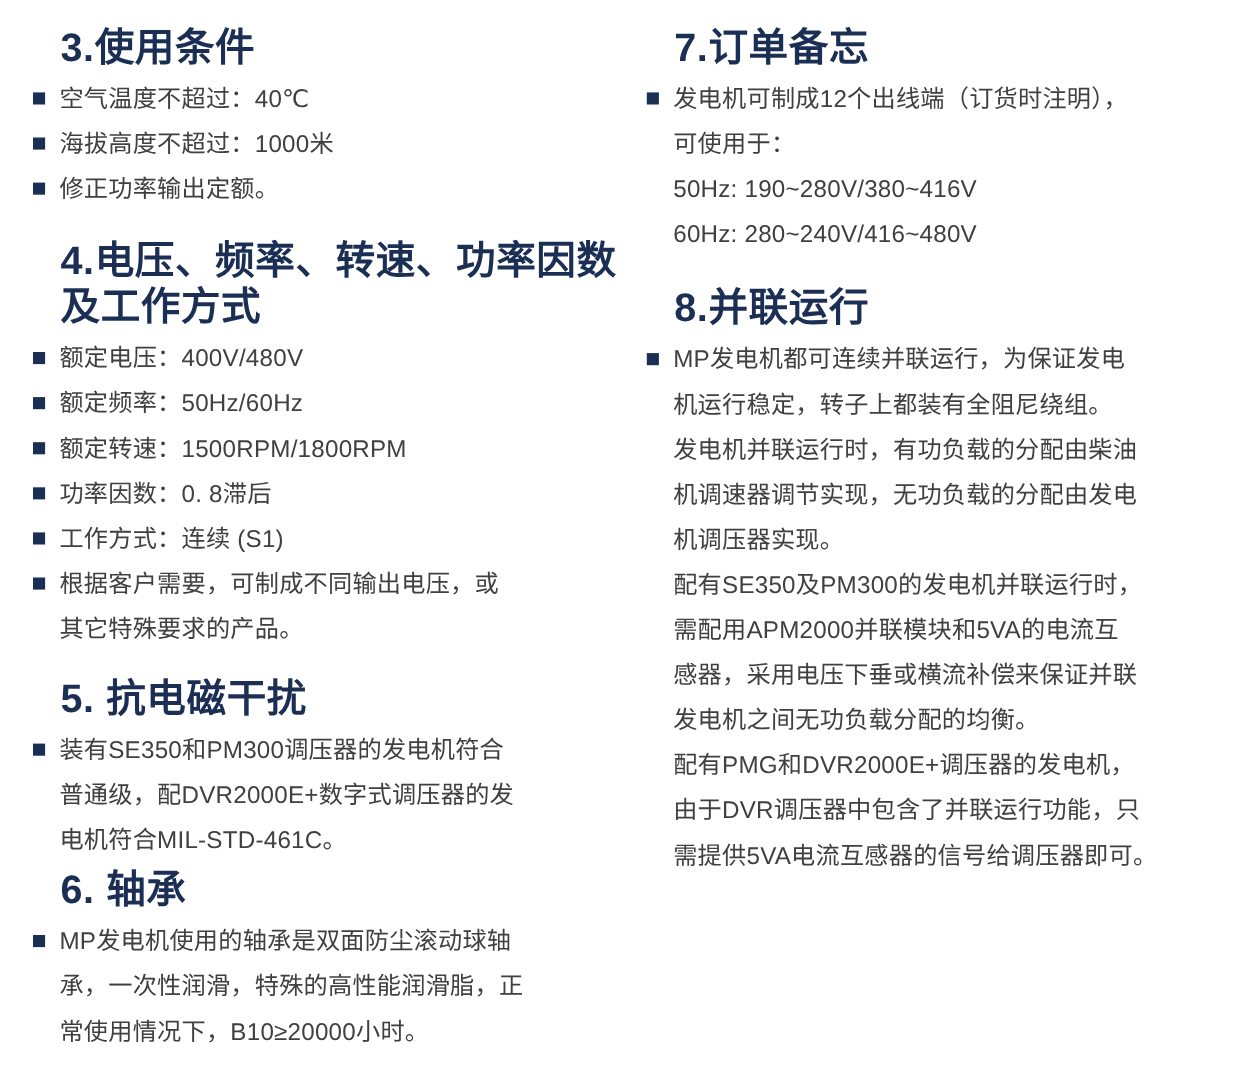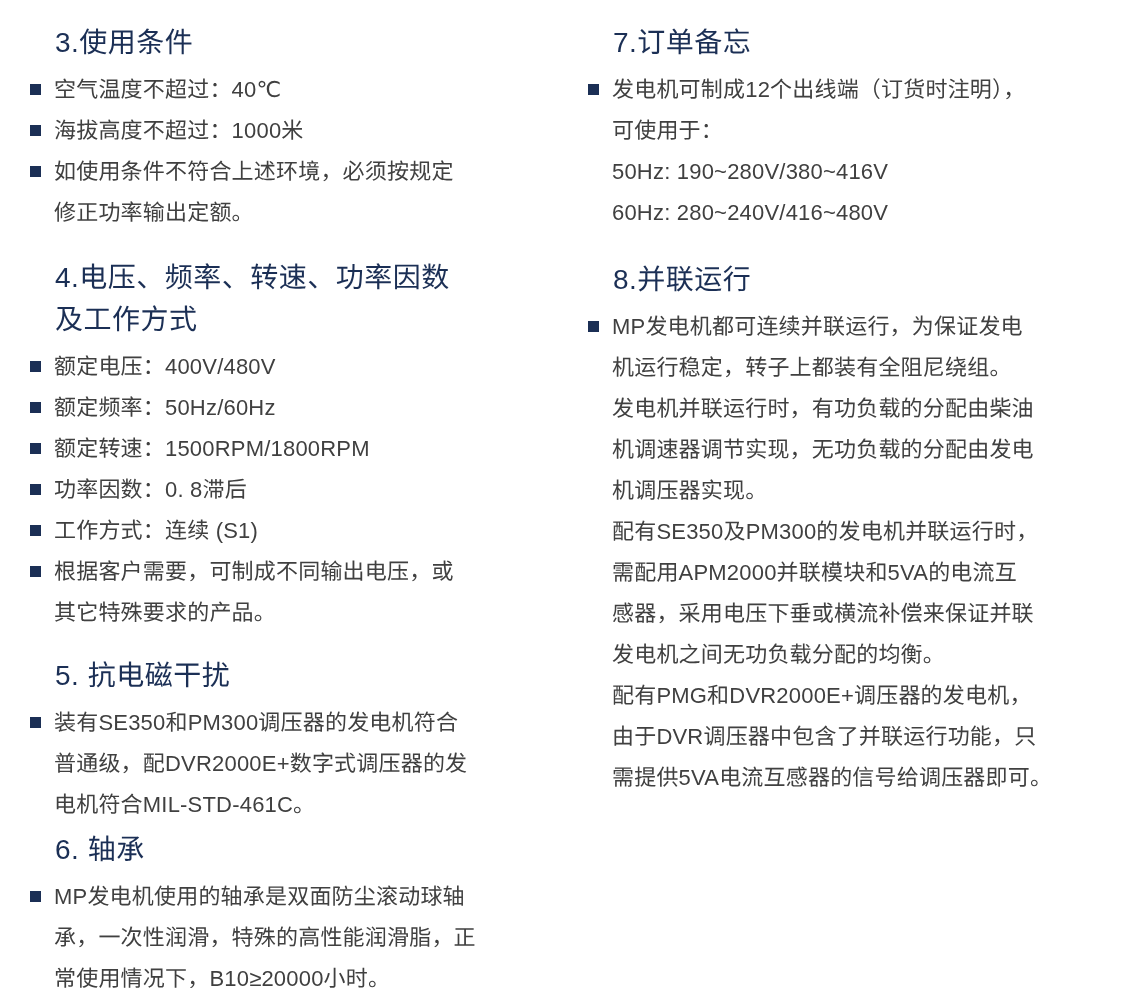--- a/index.html
+++ b/index.html
@@ -21,23 +21,23 @@
   .section { margin-bottom: 5px; }
   
   .col-left  .section:nth-child(1) { margin-bottom: 24px; }
   .col-left  .section:nth-child(2) { margin-bottom: 22px; }
   .col-left  .section:nth-child(3) { margin-bottom: 4px; }
   .col-right .section:nth-child(1) { margin-bottom: 26px; }
 
   .section-title { margin: 0 0 5px 0; }
   .title-line {
     padding-left: 25px;
-    font-size: 28px;
+    font-size: 36px;
     line-height: 42px;
-    font-weight: normal;
+    font-weight: bold;
     color: var(--heading-color, #1b2f55);
     white-space: nowrap;
     letter-spacing: 0.5px;
   }
   .item { position: relative; padding-left: 24px; }
   .item .bullet {
     position: absolute;
     left: 0;
     top: 15px;
     width: 11px;
@@ -64,21 +64,20 @@
         <div class="item">
           <span class="bullet"></span>
           <div class="text-line">空气温度不超过：40℃</div>
         </div>
         <div class="item">
           <span class="bullet"></span>
           <div class="text-line">海拔高度不超过：1000米</div>
         </div>
         <div class="item">
           <span class="bullet"></span>
-          <div class="text-line">如使用条件不符合上述环境，必须按规定</div>
           <div class="text-line">修正功率输出定额。</div>
         </div>
       </div>
       <div class="section">
         <div class="section-title">
           <div class="title-line">4.电压、频率、转速、功率因数</div>
           <div class="title-line">及工作方式</div>
         </div>
         <div class="item">
           <span class="bullet"></span>

